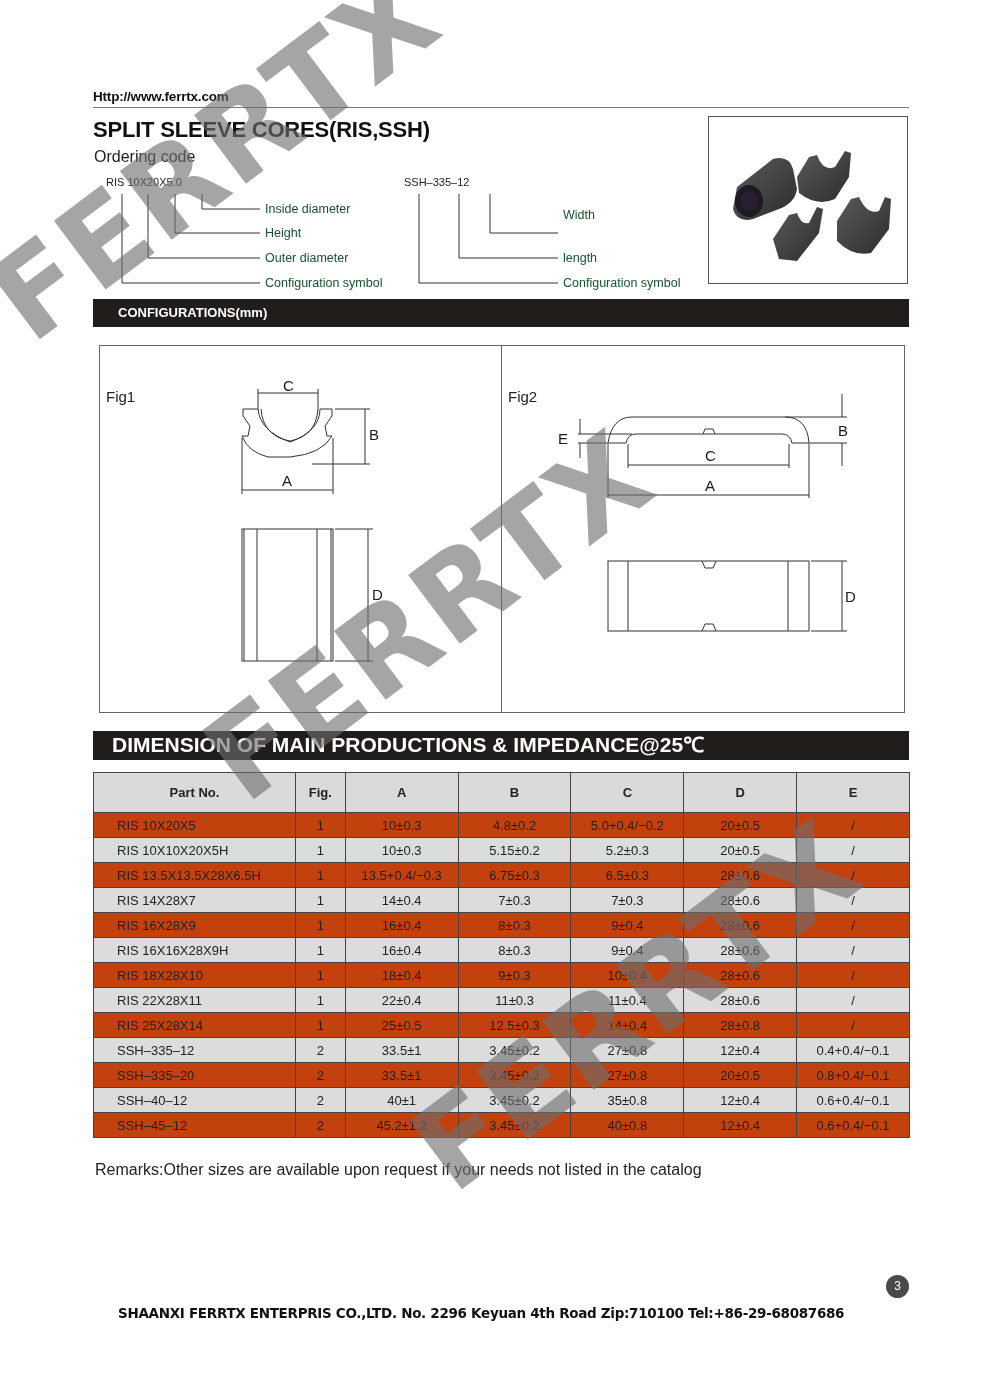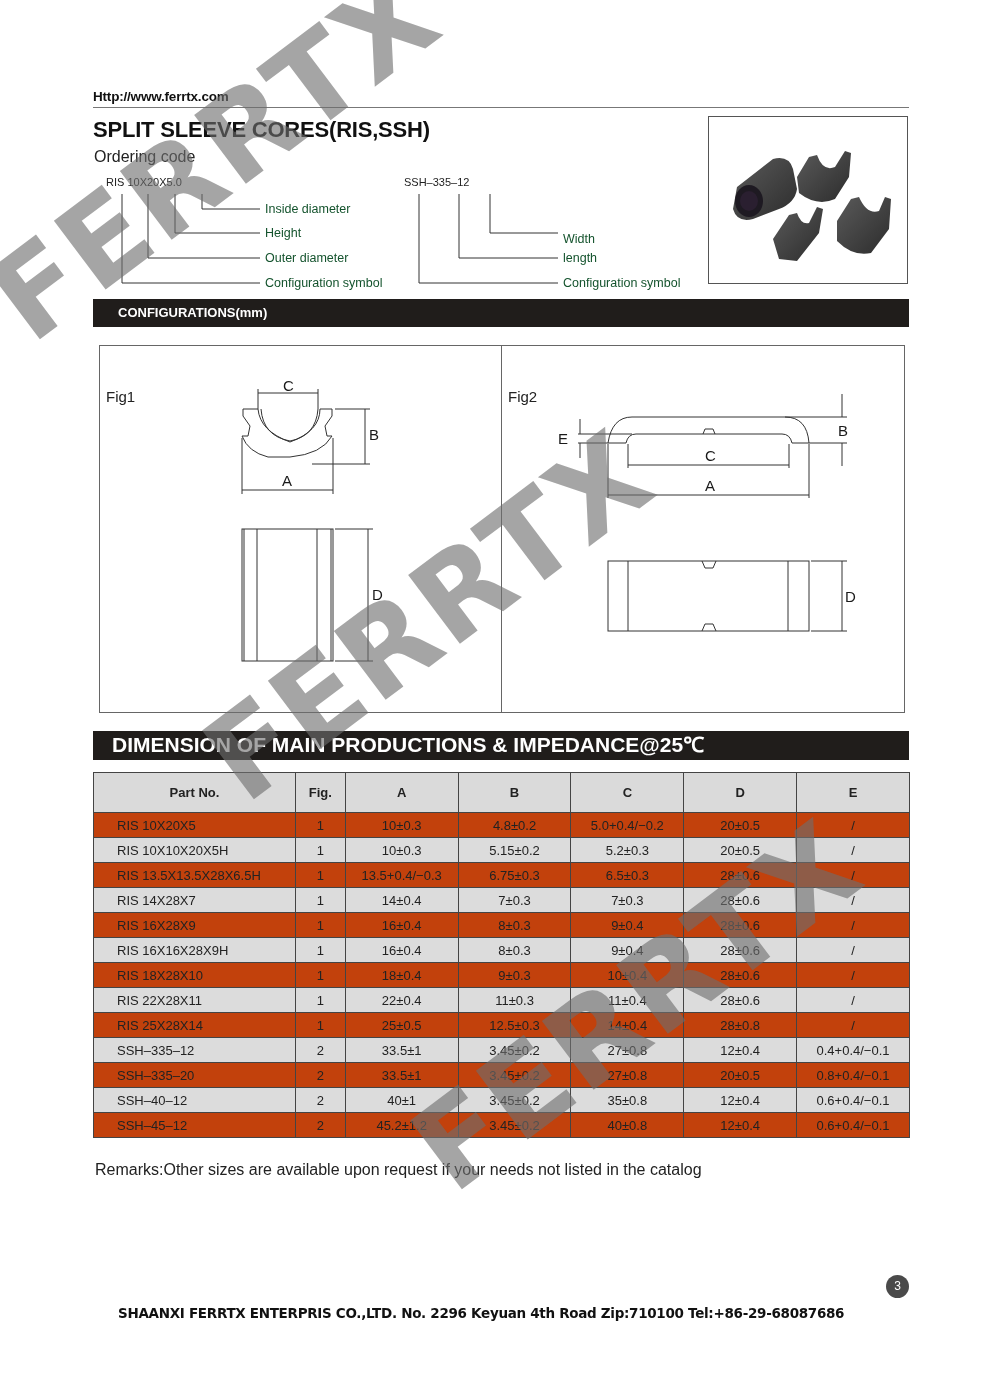--- a/index.html
+++ b/index.html
@@ -49,21 +49,21 @@
     <polyline points="122,194 122,283 260,283"></polyline>
     <polyline points="490,194 490,233 558,233"></polyline>
     <polyline points="459,194 459,258 558,258"></polyline>
     <polyline points="419,194 419,283 558,283"></polyline>
   </g>
 </svg>
 <div class="abs legend" style="left:265px;top:202px;">Inside diameter</div>
 <div class="abs legend" style="left:265px;top:226px;">Height</div>
 <div class="abs legend" style="left:265px;top:251px;">Outer diameter</div>
 <div class="abs legend" style="left:265px;top:276px;">Configuration symbol</div>
-<div class="abs legend" style="left:563px;top:232px;">Width</div>
+<div class="abs legend" style="left:563px;top:208px;">Width</div>
 <div class="abs legend" style="left:563px;top:251px;">length</div>
 <div class="abs legend" style="left:563px;top:276px;">Configuration symbol</div>
 
 <div class="abs photo">
   <svg width="197" height="165" viewBox="0 0 197 165">
     <defs>
       <linearGradient id="g1" x1="0" y1="0" x2="1" y2="1">
         <stop offset="0" stop-color="#5a5a5a"></stop>
           <stop offset="1" stop-color="#2c2c2c"></stop>
       </linearGradient>

